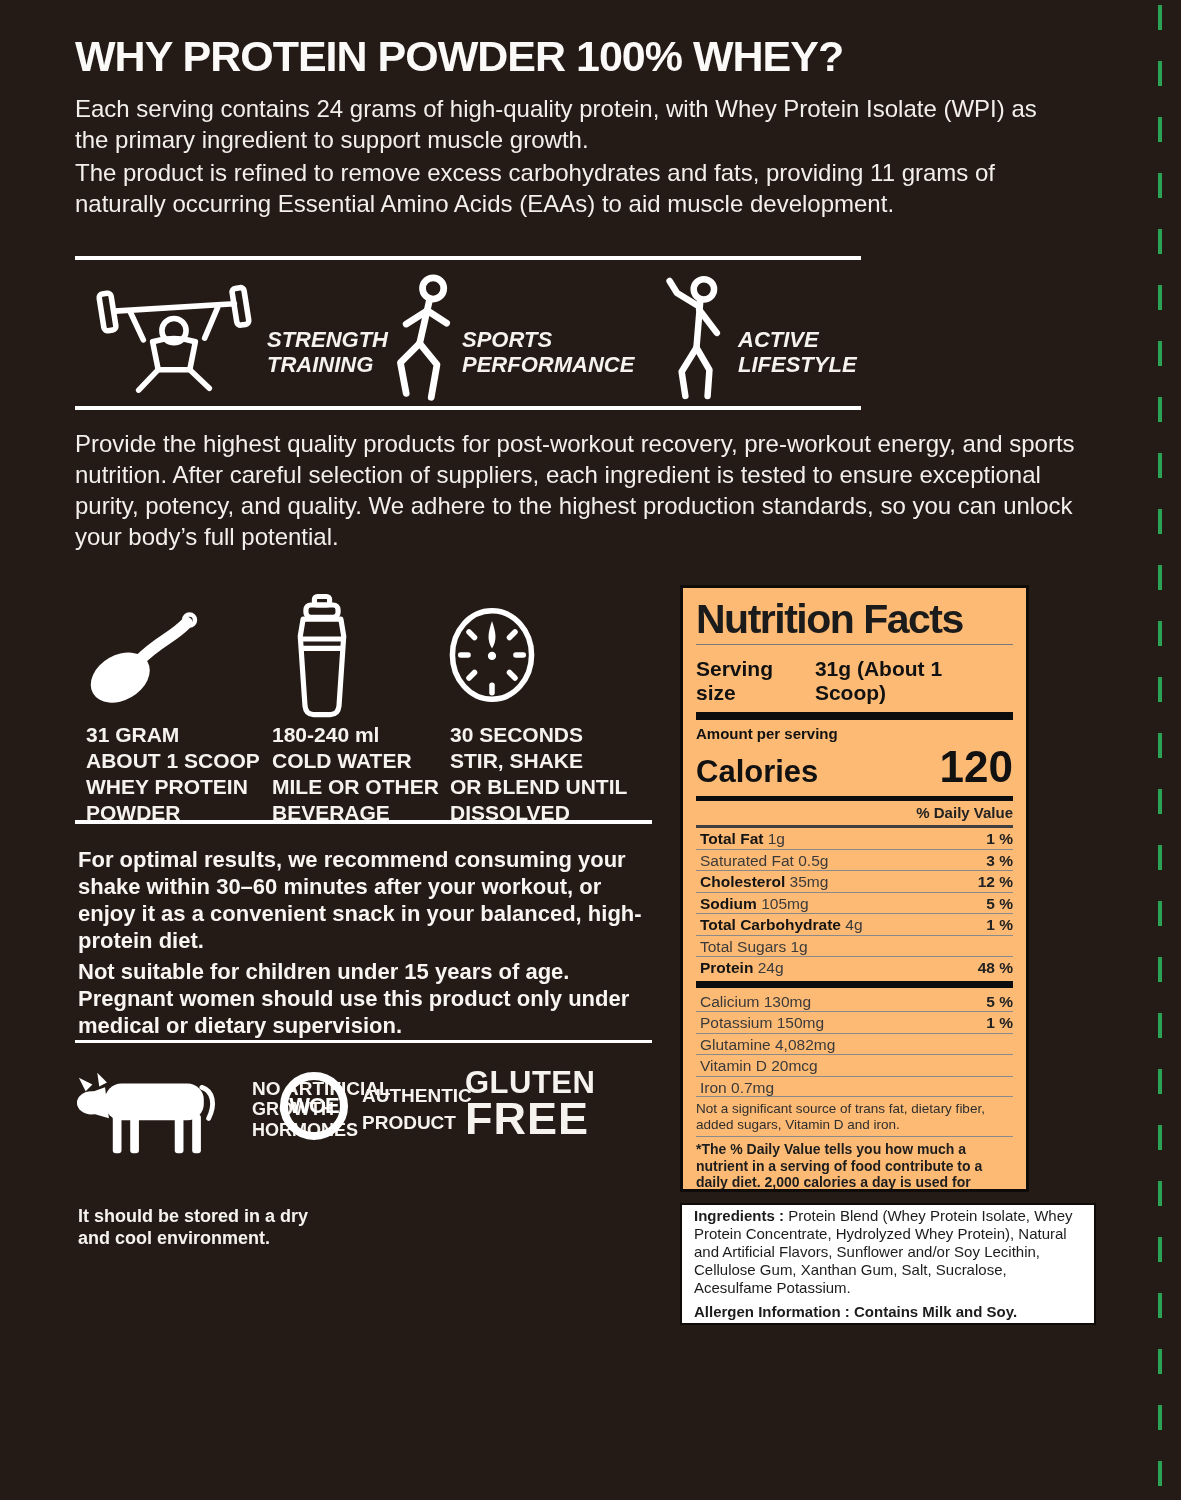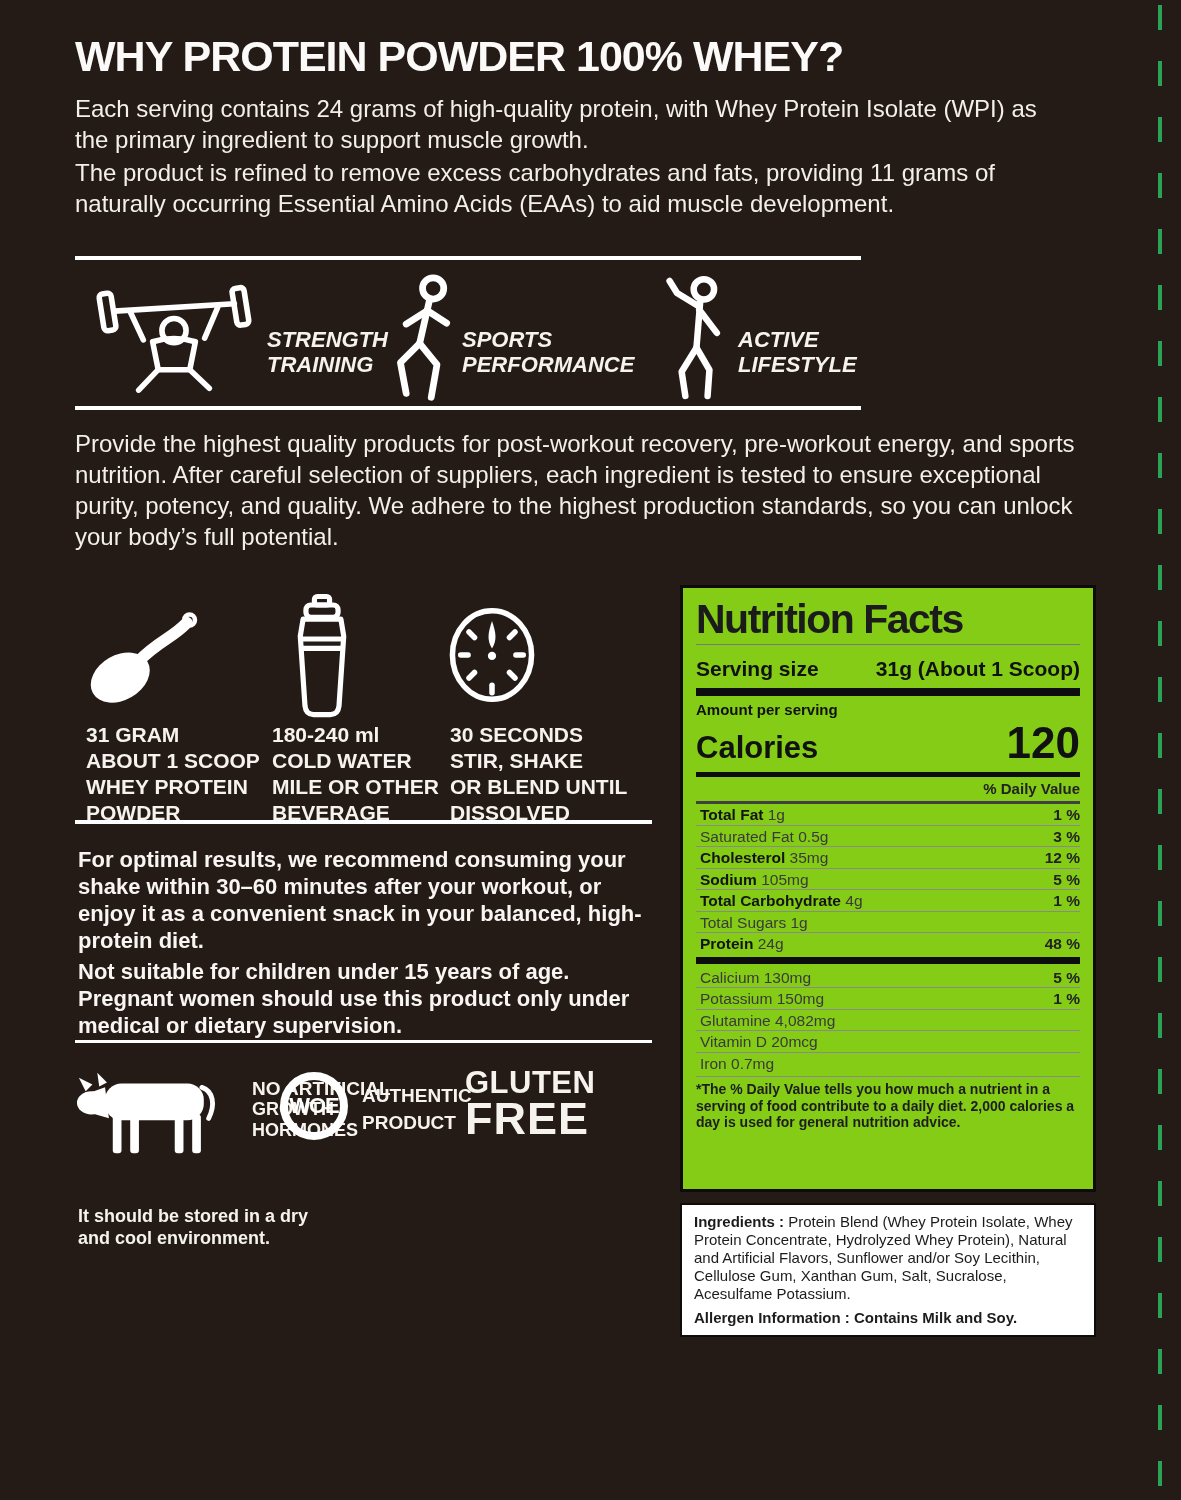--- a/index.html
+++ b/index.html
@@ -31,22 +31,22 @@
     width:68px; height:68px; border:8px solid #fff; border-radius:50%;
     display:flex; align-items:center; justify-content:center;
     font-weight:800; font-size:22px; letter-spacing:-1px; color:#fff;
   }
   .gluten1 { font-weight:800; font-size:31px; line-height:30px; letter-spacing:0.5px; }
   .gluten2 { font-weight:800; font-size:45px; line-height:42px; letter-spacing:1px; }
   .storage { font-weight:600; font-size:18px; line-height:22px; }
 
   
   .nf {
-    position:absolute; left:680px; top:585px; width:416px; height:607px;
-    background:#84cc16; color:#111; border:3px solid #0e0b09; padding:8px 13px 6px 13px;
+    position:absolute; left:680px; top:585px; width:349px; height:607px;
+    background:#fdba74; color:#111; border:3px solid #0e0b09; padding:8px 13px 6px 13px;
     overflow:hidden;
   }
   .nf-title { font-size:41px; font-weight:800; letter-spacing:-1.5px; line-height:46px; color:#1b1b1b; }
   .nf-hair { border-top:1px solid #7a7a7a; margin:2px 0; }
   .nf-servings { font-size:20px; line-height:26px; color:#333; margin-top:2px; }
   .nf-serving-row { display:flex; justify-content:space-between; font-weight:700; font-size:21px; margin-top:12px; }
   .nf-bar { background:#0d0d0d; height:8px; margin:7px 0 5px 0; }
   .nf-bar.mid { height:5px; margin:4px 0 2px 0; }
   .nf-bar.thick { height:7px; margin:3px 0; }
   .nf-amount { font-weight:700; font-size:15px; margin-top:2px; }
@@ -61,21 +61,21 @@
   .nf-bar.thick + .nf-row { border-top:none; }
   .nf-row b { color:#141414; }
   .nf-row .dv { font-weight:700; color:#222; }
   .nf-foot { border-top:1px solid #8a8a8a; margin-top:-1px; padding-top:4px;
              font-size:13.5px; line-height:16px; color:#2e2e2e; }
   .nf-foot2 { border-top:1px solid #8a8a8a; margin-top:3px; padding-top:4px;
               font-weight:700; font-size:14px; line-height:16.5px; color:#1d1d1d; }
 
   .ingredients {
     position:absolute; left:680px; top:1203px; width:416px; min-height:118px;
-    background:#ffffff; color:#1c1c1c; border:2px solid #0e0b09; padding:8px 12px;
+    background:#ffffff; color:#1c1c1c; border:2px solid #0e0b09; padding:2px 12px;
     font-size:15px; line-height:18px;
   }
   .ingredients .allergen { font-weight:700; margin-top:6px; }
   svg { display:block; }
 </style>
 </head>
 <body>
 
 <div class="page" style="--green:#2aa356;">
 
@@ -291,20 +291,21 @@
         </div>
         <div class="nf-row">
           <span><span>Vitamin D</span><span> 20mcg</span></span>
           <span class="dv"></span>
         </div>
         <div class="nf-row">
           <span><span>Iron</span><span> 0.7mg</span></span>
           <span class="dv"></span>
         </div>
       </div>
+    <div class="nf-foot">Not a significant source of trans fat, dietary fiber, added sugars, Vitamin D and iron.</div>
     <div class="nf-foot2">*The % Daily Value tells you how much a nutrient in a serving of food contribute to a daily diet. 2,000 calories a day is used for general nutrition advice.</div>
   </div>
 
   <div class="ingredients">
     <div>
       <b>Ingredients :</b><span> Protein Blend (Whey Protein Isolate, Whey Protein Concentrate, Hydrolyzed Whey Protein), Natural and Artificial Flavors, Sunflower and/or Soy Lecithin, Cellulose Gum, Xanthan Gum, Salt, Sucralose, Acesulfame Potassium.</span>
     </div>
     <div class="allergen">Allergen Information : Contains Milk and Soy.</div>
   </div>
 

